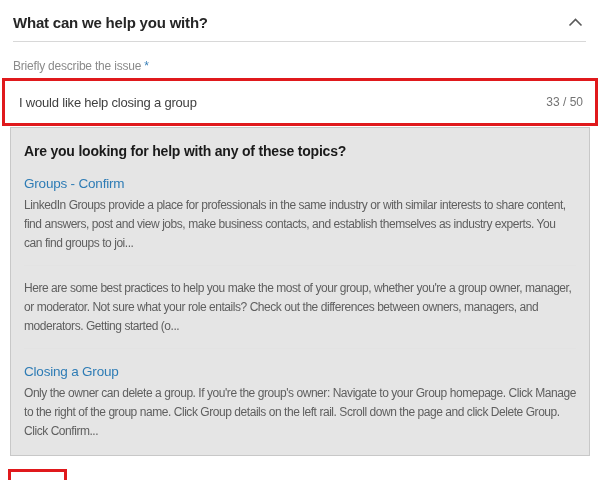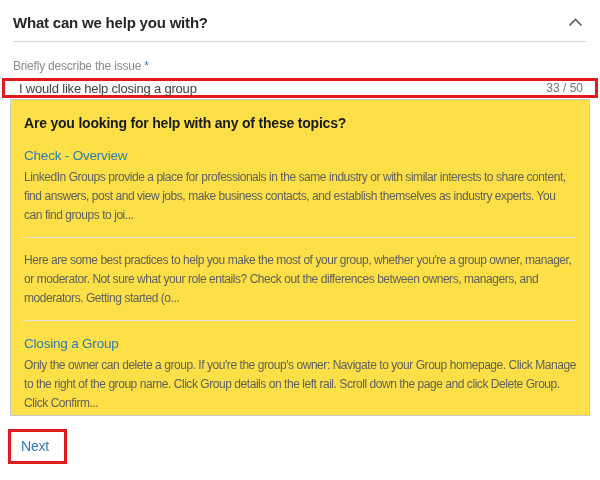--- a/index.html
+++ b/index.html
@@ -26,35 +26,35 @@
   
   .issue-label {
     display: block; margin: 17px 13px 5px 13px;
     font-size: 12px; color: #8b8b8b; letter-spacing: -0.2px;
   }
   .required-mark { color: #3a80b8; margin-left: 3px; font-size: 12px; }
   .input-highlight {
     margin: 0 2px; border: 3px solid #e0191c; background: #ffffff;
   }
   .input-row {
-    display: flex; align-items: center; height: 14px; padding: 0 12px 0 14px;
+    display: flex; align-items: center; height: 42px; padding: 0 12px 0 14px;
   }
   .issue-input {
     flex: 1; border: 0; outline: none; padding: 0;
     font-family: "Liberation Sans", sans-serif;
     font-size: 13px; color: #404040; letter-spacing: -0.2px; background: transparent;
   }
   .char-counter { font-size: 12px; color: #737373; white-space: nowrap; margin-left: 6px; }
 
   
   .card {
     margin: 1px 10px 0 10px;
     border: 1px solid #c8c8c8;
-    padding: 13px 13px 2px 13px;
-    background: #fde047;
+    padding: 13px 13px 14px 13px;
+    background: #e5e5e5;
   }
   .topics-heading {
     margin: 2px 0 15px 0;
     font-size: 14px; font-weight: 700; color: #1a1a1a; letter-spacing: -0.2px;
   }
   .topic-link {
     display: inline-block; margin: 0 0 5px 0;
     font-size: 13.5px; color: #2e7cb5; text-decoration: none;
     letter-spacing: -0.2px; cursor: pointer;
   }
@@ -103,21 +103,21 @@
   <div class="input-row">
     <input class="issue-input" type="text" value="I would like help closing a group" style="">
     <span class="char-counter">33 / 50</span>
   </div>
 </div>
 
 <div class="card">
   <h2 class="topics-heading">Are you looking for help with any of these topics?</h2>
 
   <div class="topic">
-    <a class="topic-link">Check - Overview</a>
+    <a class="topic-link">Groups - Confirm</a>
     <p class="topic-desc">LinkedIn Groups provide a place for professionals in the same industry or with similar interests to share content, find answers, post and view jobs, make business contacts, and establish themselves as industry experts. You can find groups to joi...</p>
   </div>
 
   <hr class="card-divider">
 
   <div class="topic">
     <p class="topic-desc">Here are some best practices to help you make the most of your group, whether you're a group owner, manager, or moderator. Not sure what your role entails? Check out the differences between owners, managers, and moderators. Getting started (o...</p>
   </div>
 
   <hr class="card-divider">

